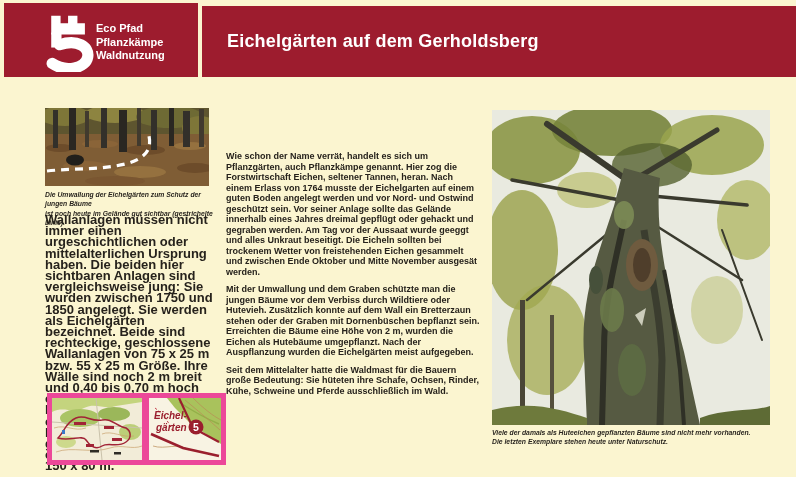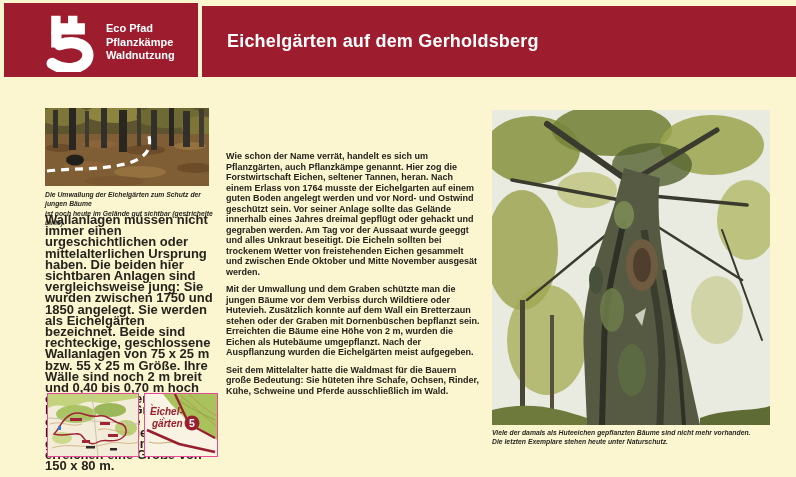--- a/index.html
+++ b/index.html
@@ -5,29 +5,29 @@
   html,body{margin:0;padding:0;background:#e8e4d4;}
   .panel{
     position:relative;width:796px;height:477px;overflow:hidden;
     background:#FBF5D0;
     font-family:"Liberation Sans",sans-serif;
     color:#26221c;
   }
   
   .logo-block{position:absolute;left:4px;top:3px;width:194px;height:74px;background:#9D1C2E;}
   .logo-glyph{position:absolute;left:36px;top:7px;}
-  .logo-text{position:absolute;left:102px;top:19px;color:#fff;font-weight:700;font-size:11px;line-height:13.5px;}
+  .logo-text{position:absolute;left:92px;top:19px;color:#fff;font-weight:700;font-size:11px;line-height:13.5px;}
   .title-band{position:absolute;left:202px;top:6px;width:594px;height:71px;background:#9D1C2E;display:flex;align-items:center;}
   .title-band h1{margin:0 0 0 25px;color:#fff;font-size:18px;font-weight:700;letter-spacing:.2px;}
   
   .left-photo{position:absolute;left:45px;top:108px;width:164px;height:78px;}
   .caption{font-style:italic;font-weight:700;font-size:6.8px;line-height:9.3px;color:#2a2620;}
   .left-caption{position:absolute;left:45px;top:190px;width:172px;}
   .left-body{position:absolute;left:45px;top:214px;width:173px;font-size:13px;font-weight:700;line-height:11.2px;}
-  .map{position:absolute;top:393px;border:1px solid #ec4899;background:#f4eeda;}
+  .map{position:absolute;top:393px;border:5px solid #ec4899;background:#f4eeda;}
   .map.overview{left:47px;width:90px;height:62px;}
   .map.detail{left:144px;width:72px;height:62px;}
   
   .main-text{position:absolute;left:226px;top:106px;width:254px;margin-top:45px;}
   .main-text p{margin:0 0 7px 0;font-size:9px;font-weight:700;line-height:10.5px;}
   
   .tree-photo{position:absolute;left:492px;top:110px;width:278px;height:315px;}
   .right-caption{position:absolute;left:492px;top:428px;width:282px;}
   figure{margin:0;padding:0;}
   svg{display:block;}

